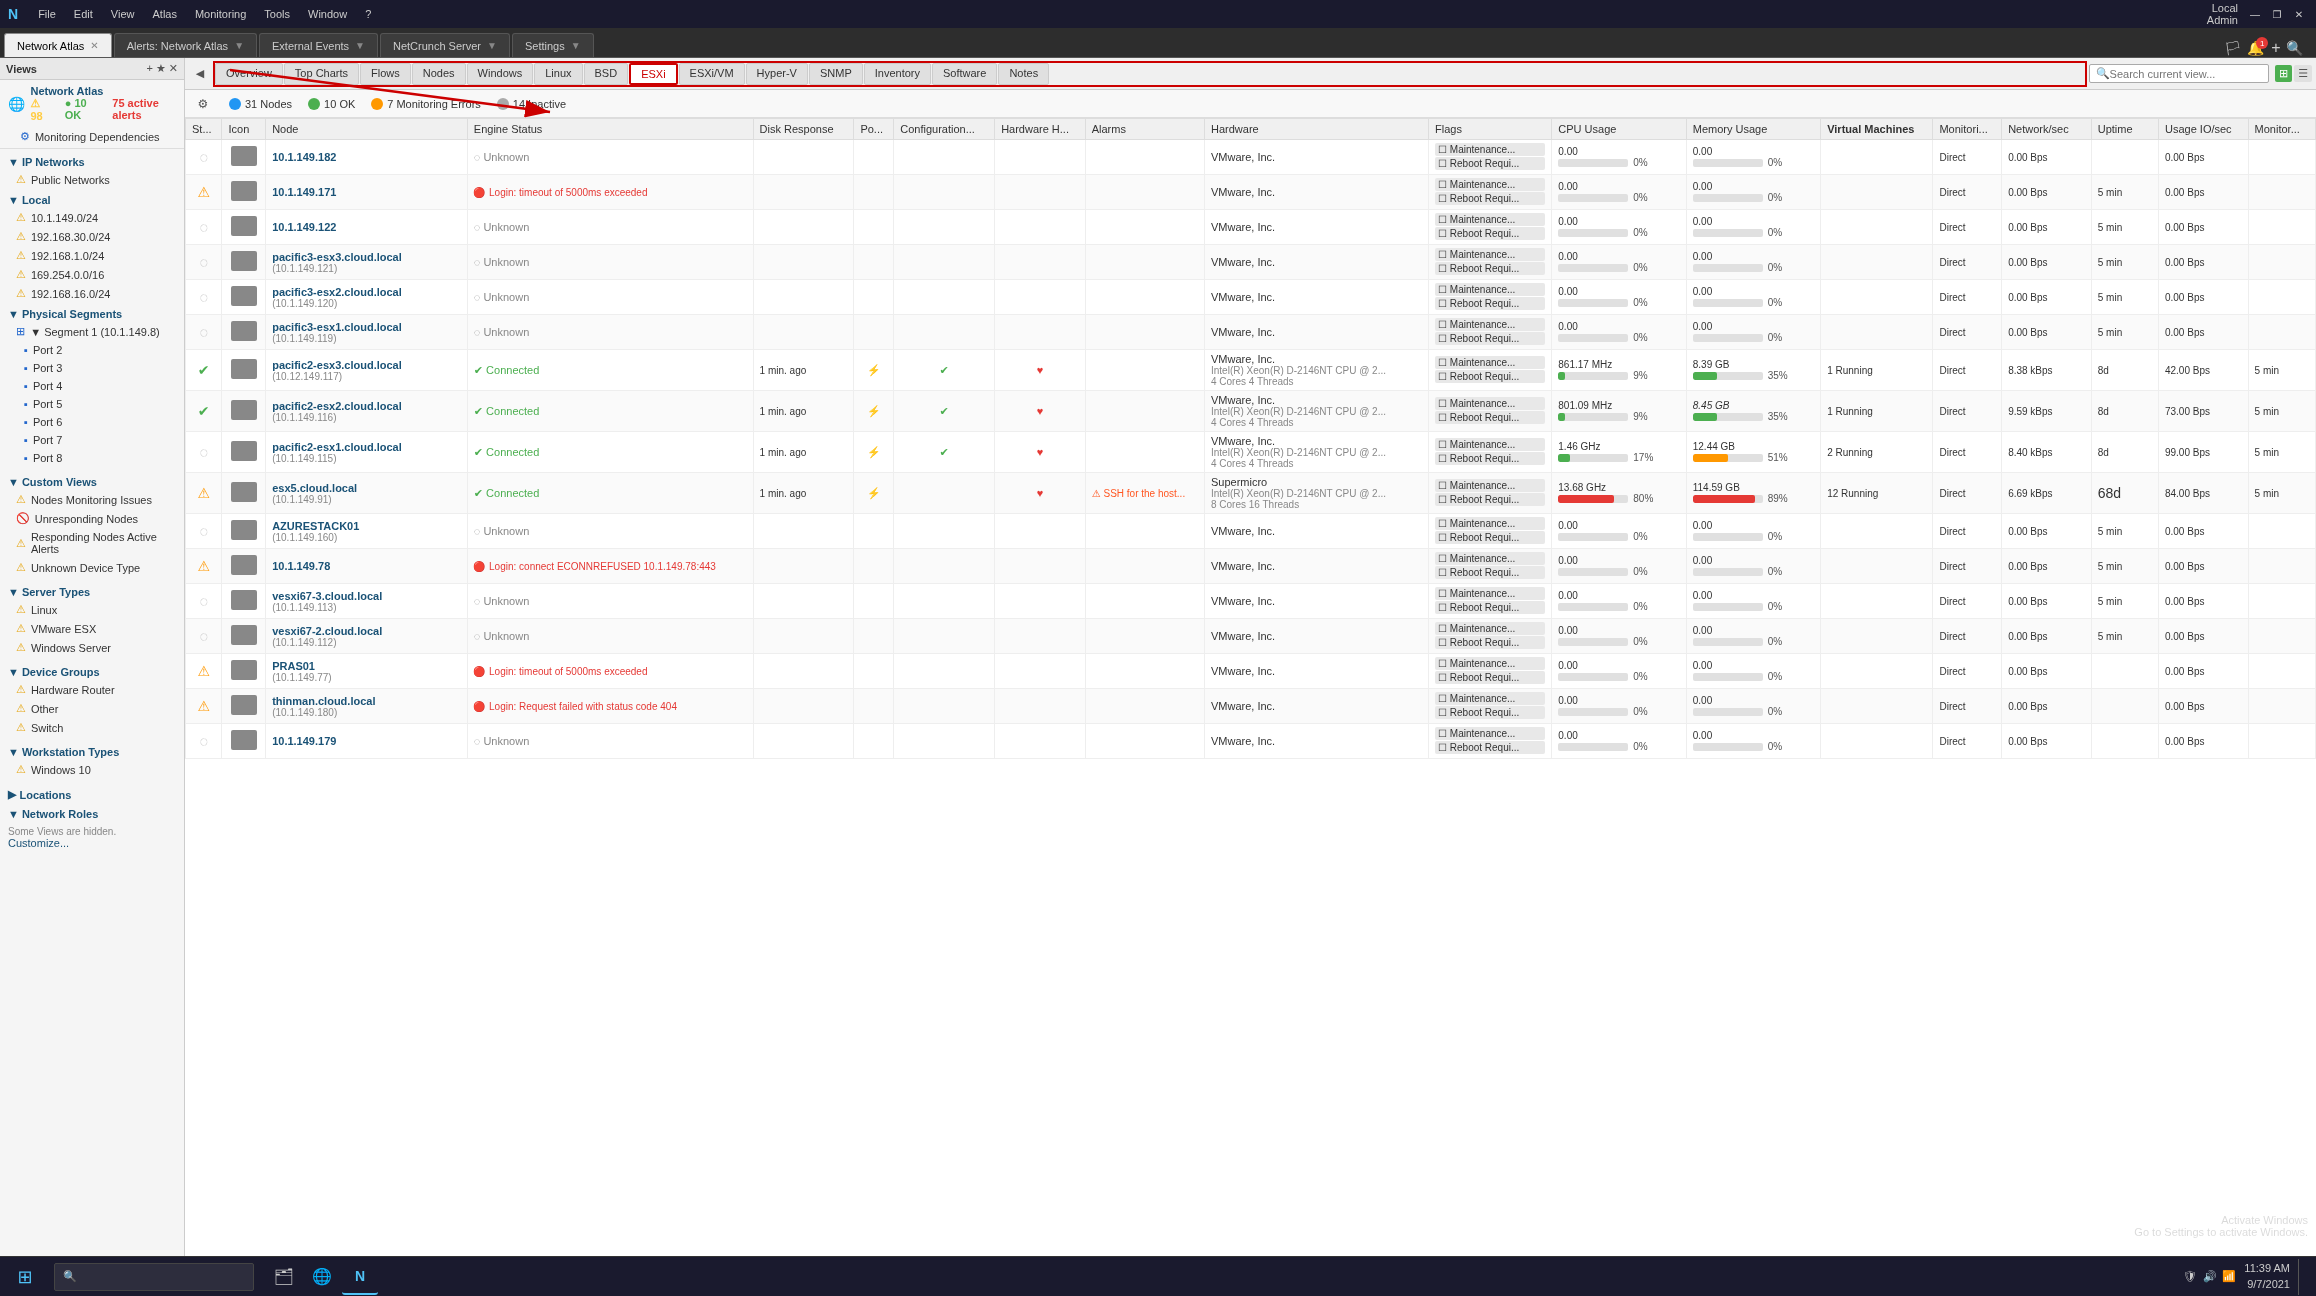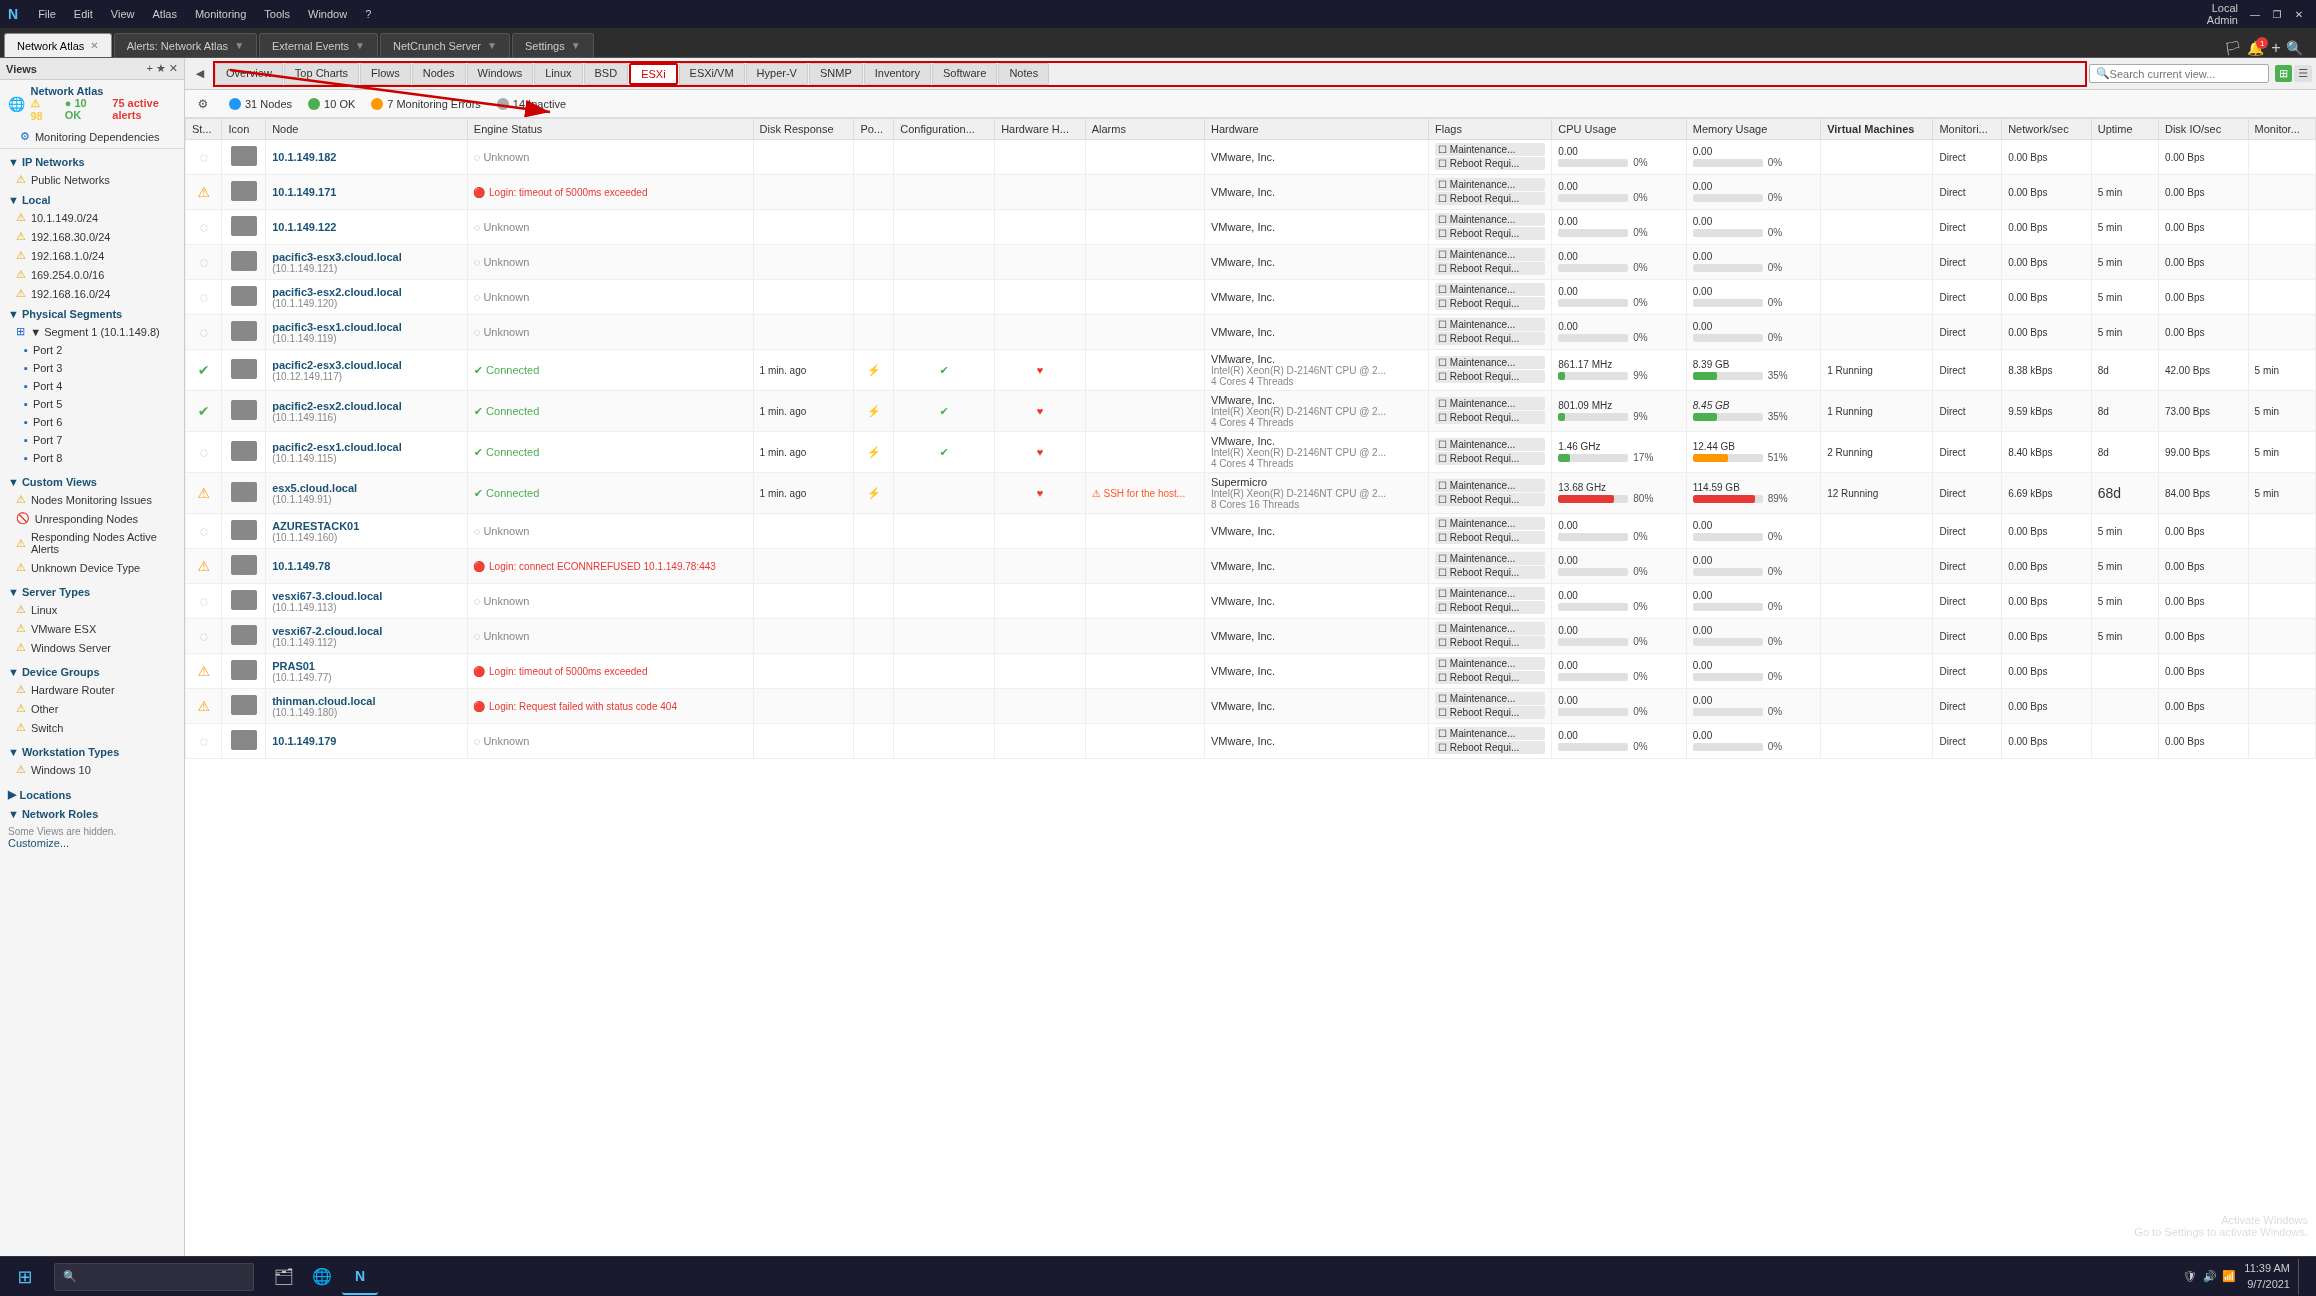--- a/index.html
+++ b/index.html
@@ -652,21 +652,21 @@
             <th style="width:80px;">Hardware H...</th>
             <th style="width:70px;">Alarms</th>
             <th style="width:200px;">Hardware</th>
             <th style="width:110px;">Flags</th>
             <th style="width:120px;">CPU Usage</th>
             <th style="width:120px;">Memory Usage</th>
             <th style="width:90px;font-weight:bold;">Virtual Machines</th>
             <th style="width:60px;">Monitori...</th>
             <th style="width:80px;">Network/sec</th>
             <th style="width:60px;">Uptime</th>
-            <th style="width:80px;">Disk IO/sec</th>
+            <th style="width:80px;">Usage IO/sec</th>
             <th style="width:60px;">Monitor...</th>
           </tr>
         </thead>
         <tbody id="table-body">
         <tr>
     <td style="text-align:center;"><span style="color:#aaa; font-size:14px;">◌</span></td>
     <td style="text-align:center;">
       <div style="width:26px; height:20px; background:#888; border-radius:2px; display:inline-block;"></div>
     </td>
     <td>

